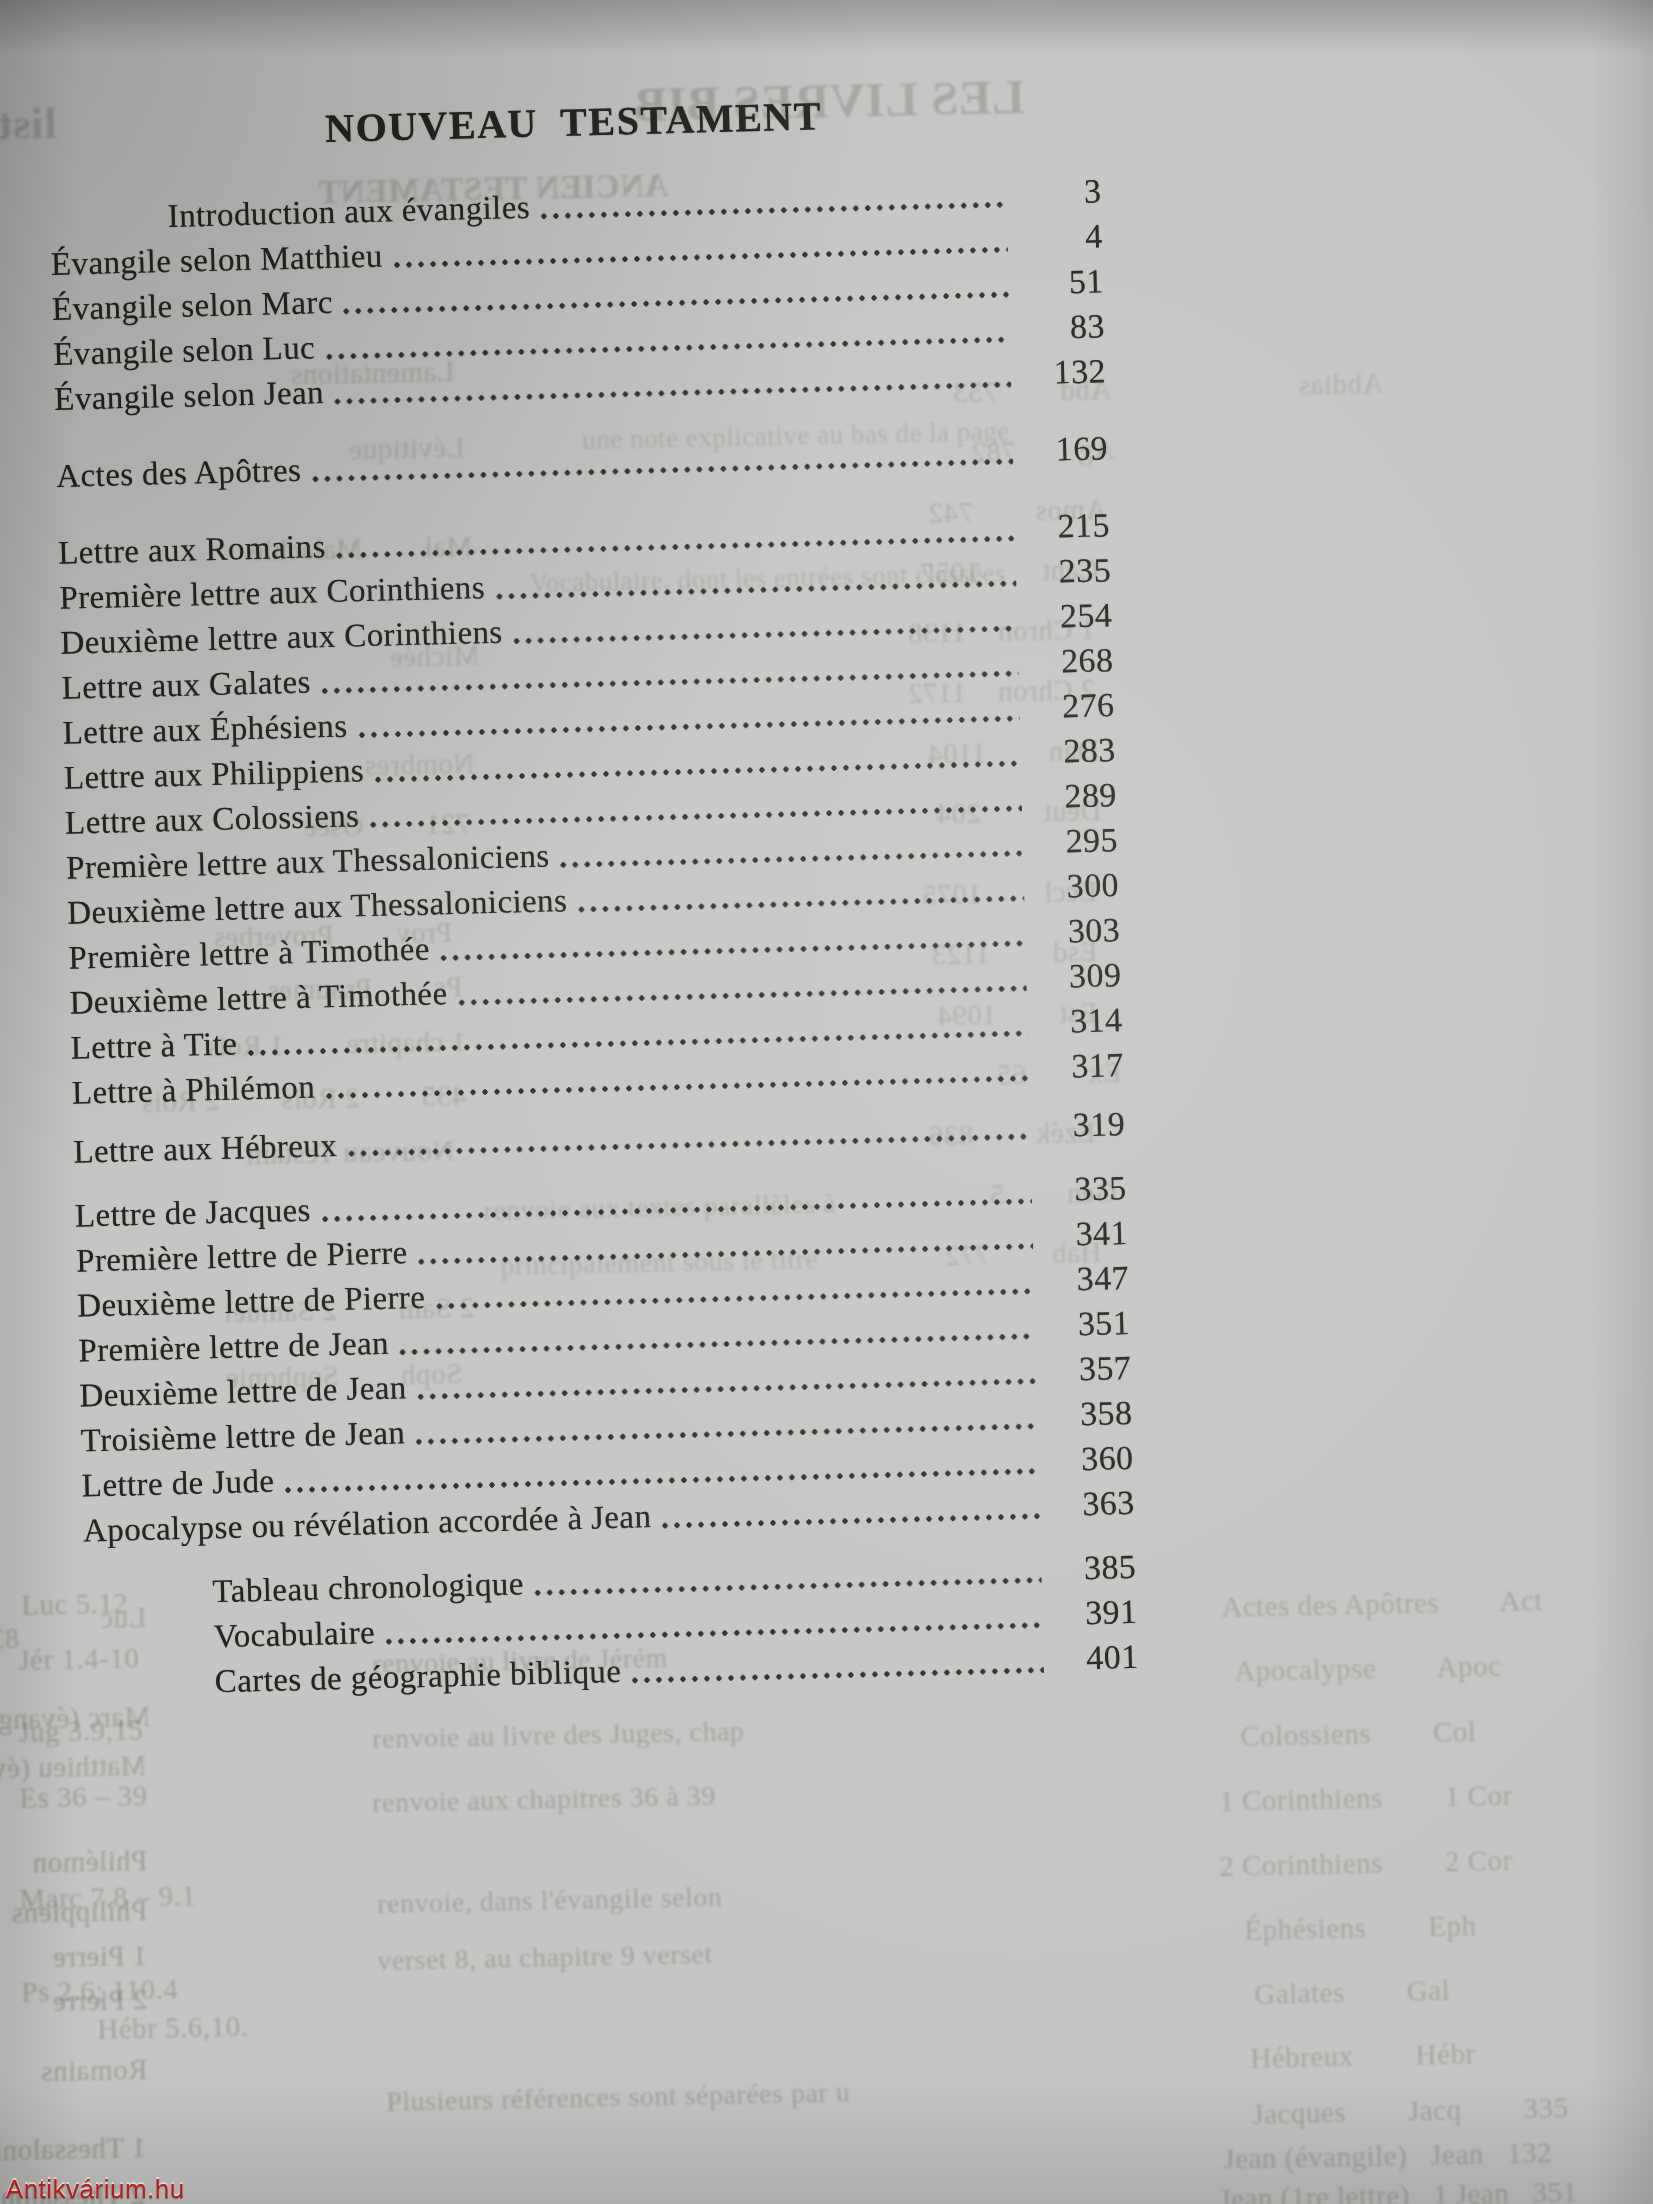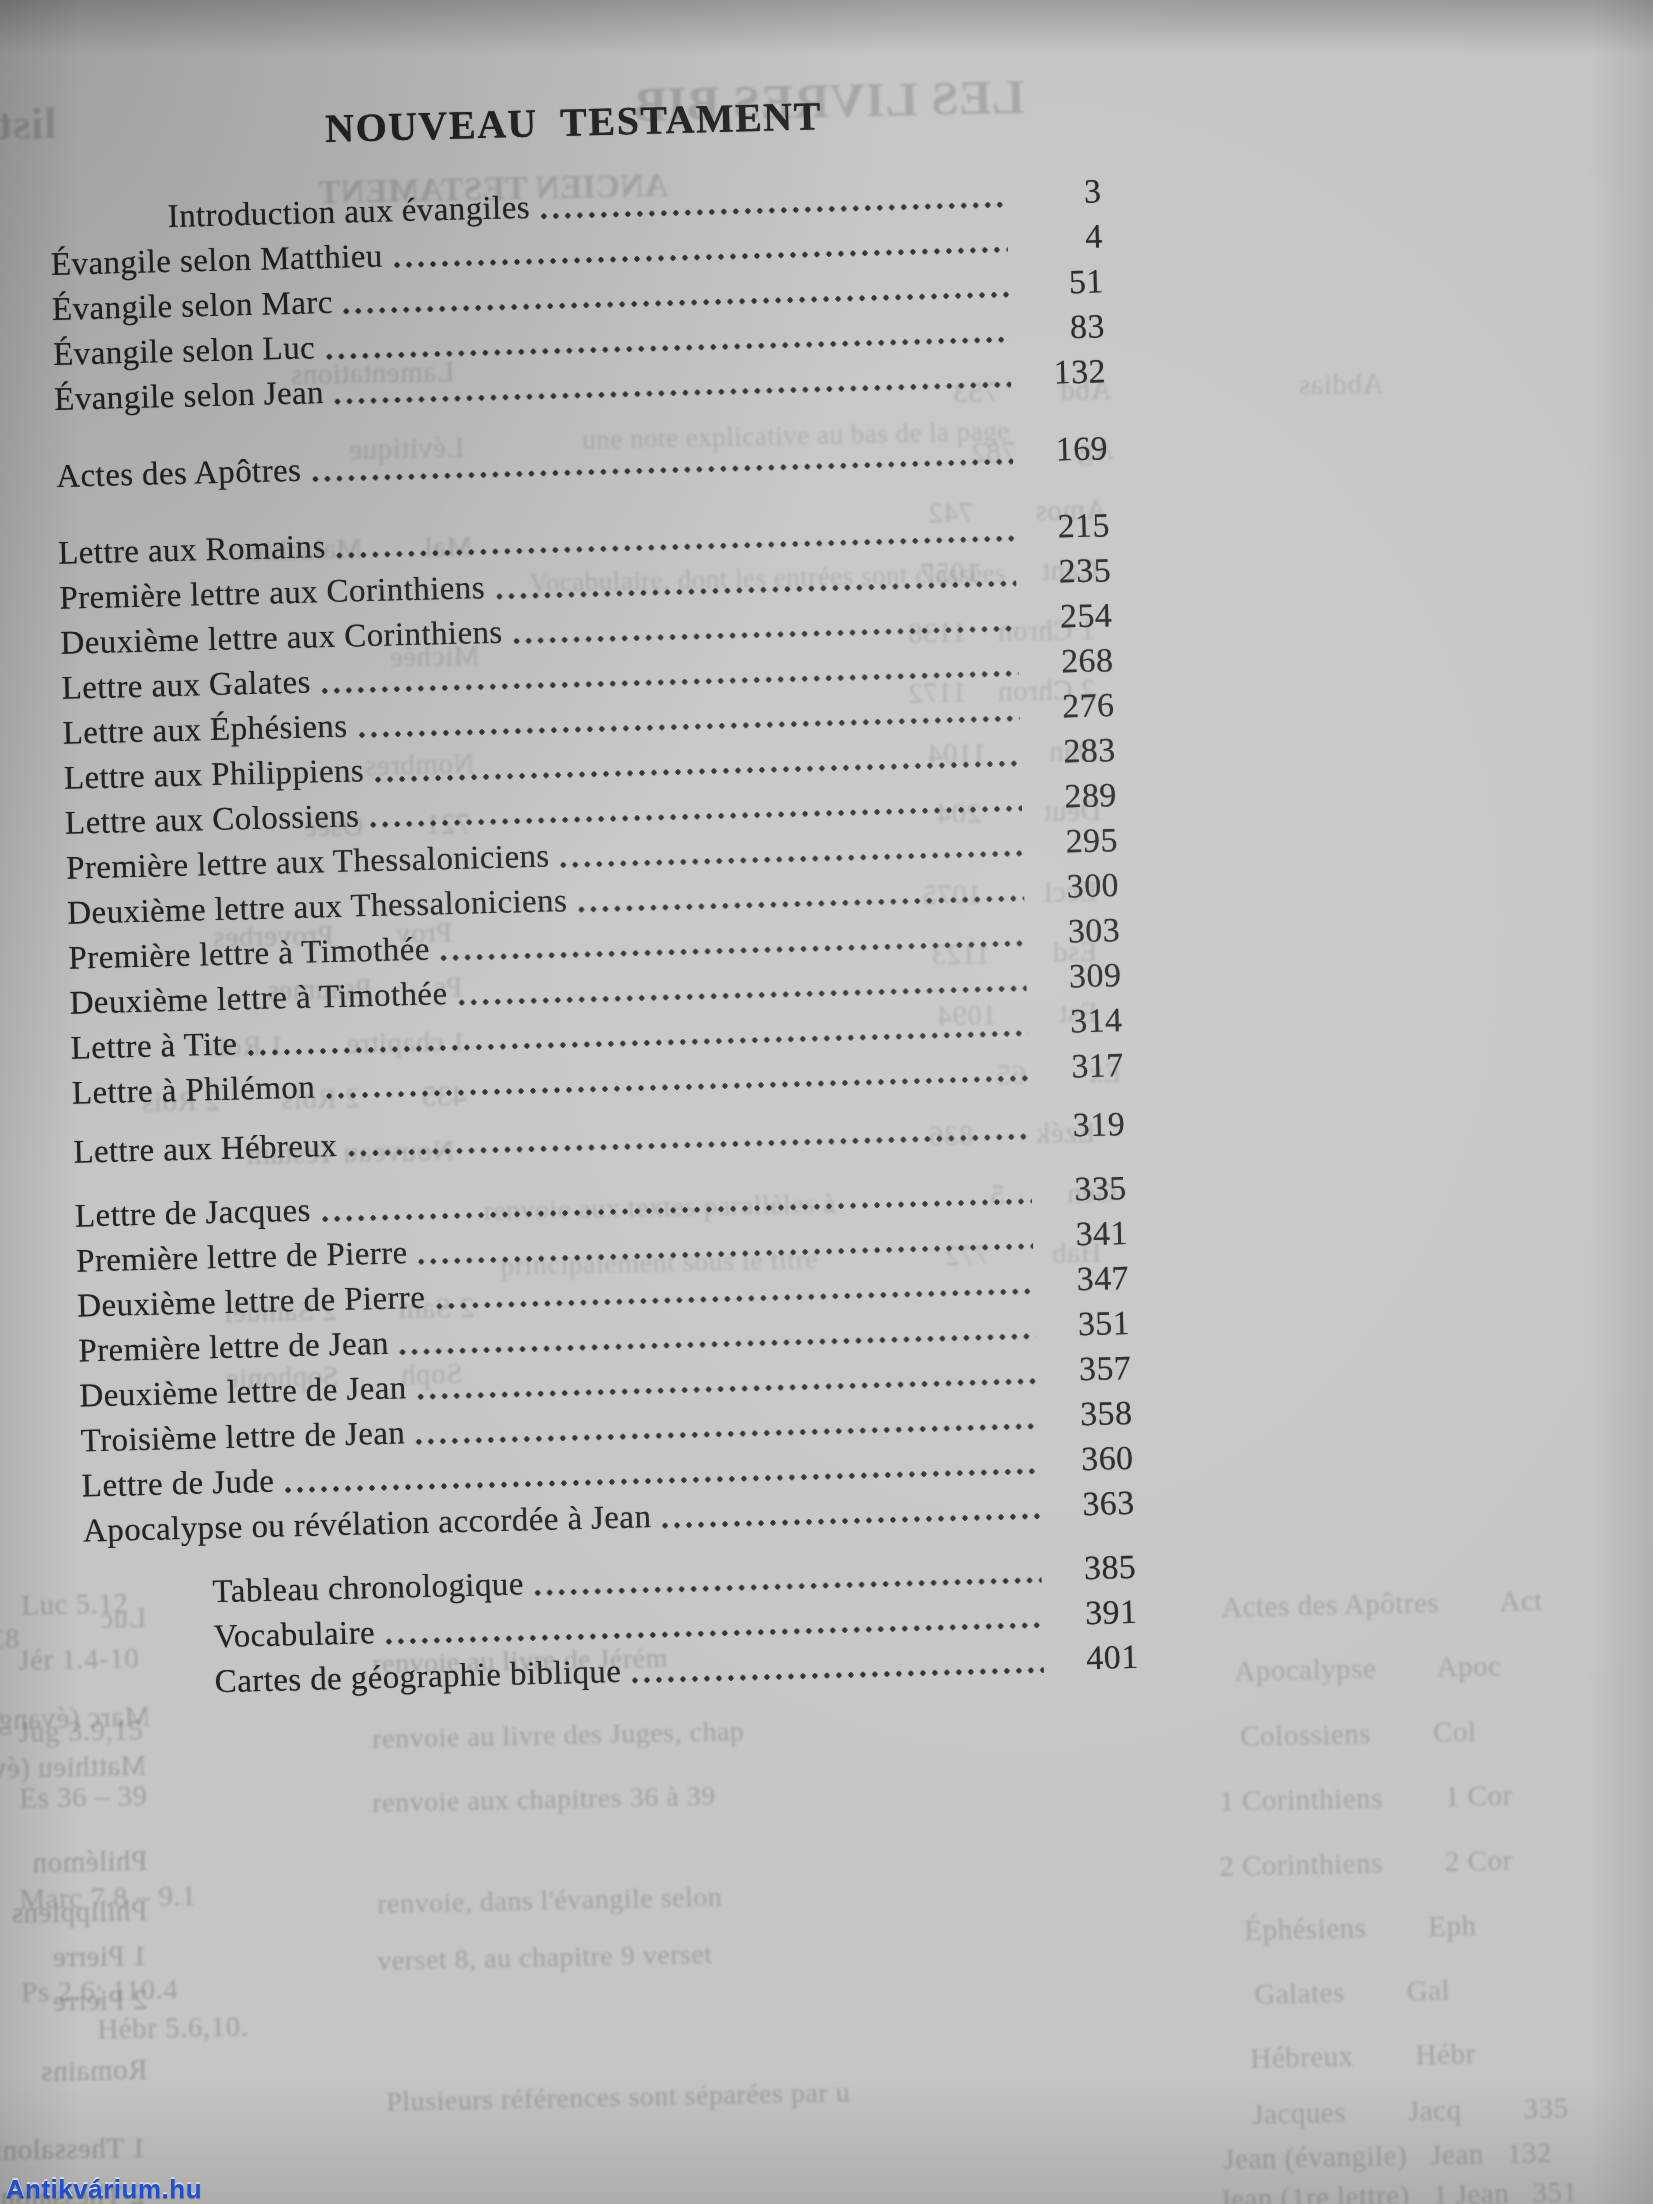--- a/index.html
+++ b/index.html
@@ -56,21 +56,21 @@
   }
   .row.indent{padding-left:118px;}
   .row.indent2{padding-left:128px;}
   .row.gap-sm{margin-top:13.6px;}
   .row.gap-md{margin-top:19.4px;}
   .row.gap-lg{margin-top:32px;}
   
   .watermark{
     position:absolute;left:5.8px;top:2174px;
     font-family:"Liberation Sans","DejaVu Sans",sans-serif;
-    font-size:26px;font-weight:700;color:#1d4ed8;
+    font-size:26px;font-weight:400;color:#b91c1c;
     text-shadow:0 -1.9px 0 rgba(225,225,222,0.85), 0 1px 1px rgba(0,0,0,0.35);
     letter-spacing:0.5px;
   }
 </style>
 </head>
 <body>
 
 <div class="stage">
   <div class="bleed-layer" id="bleed-layer">
       <div class="bleed mir" style="left: 1024px; top: 68px; font-size: 49px; opacity: 0.26; font-weight: 700;">LES LIVRES BIB</div>

